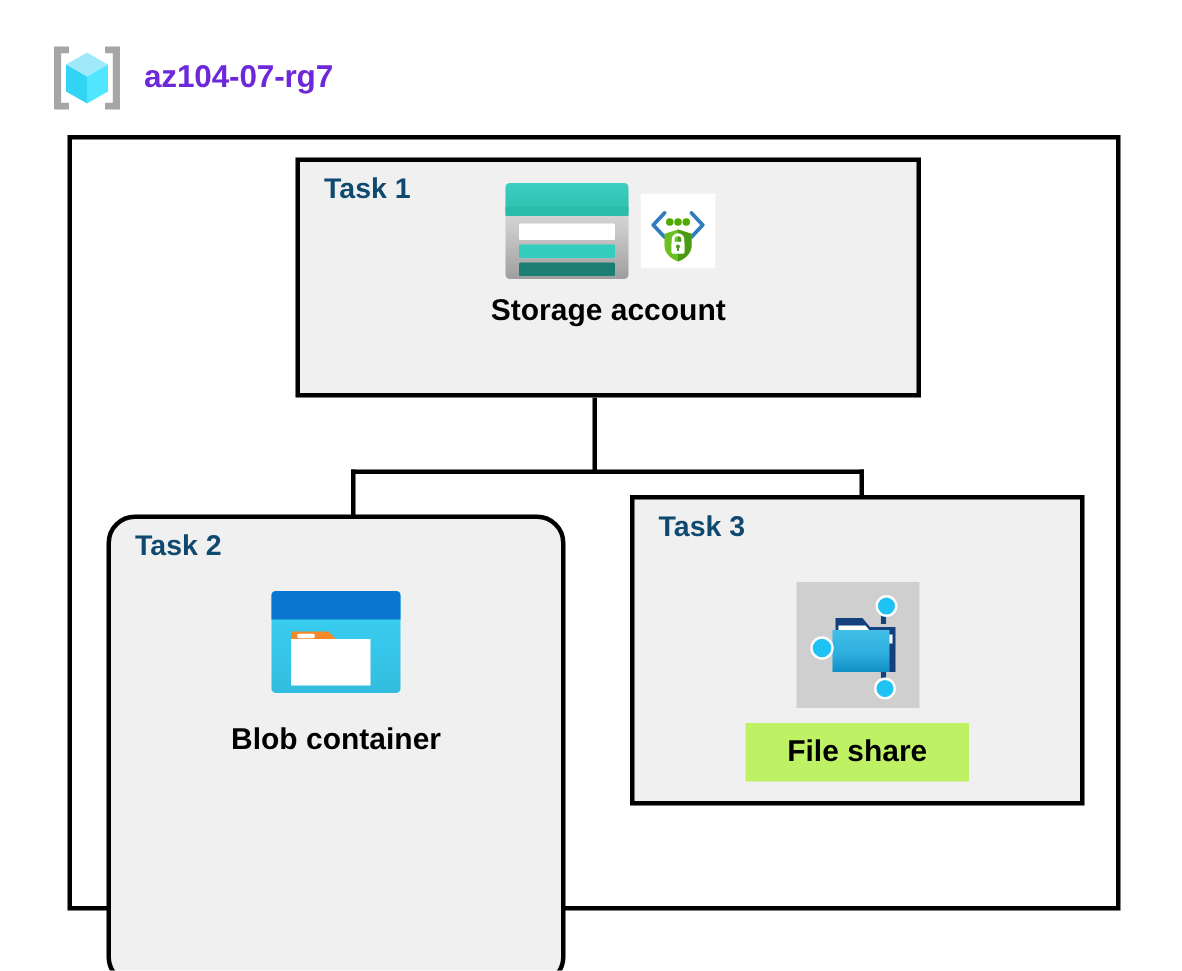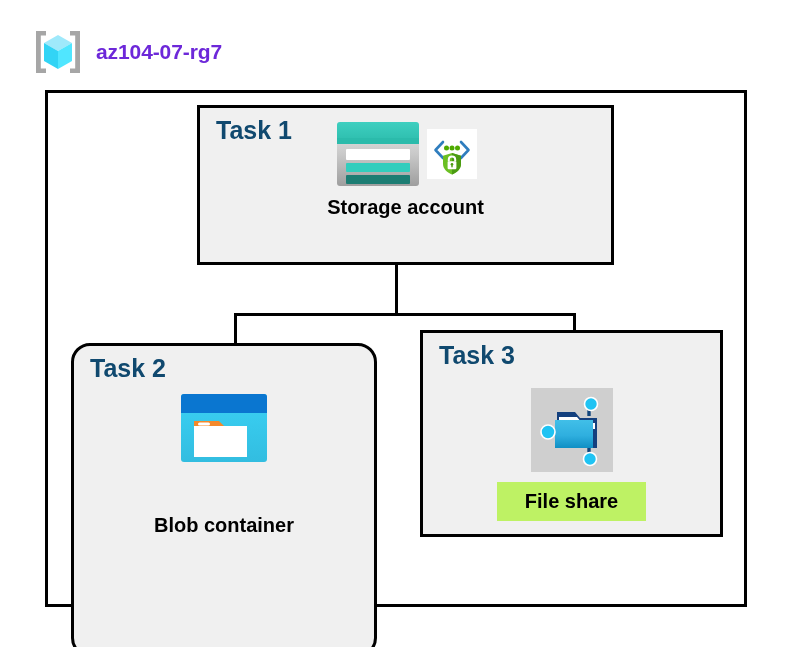--- a/index.html
+++ b/index.html
@@ -66,21 +66,21 @@
     box-sizing: border-box;
   }
   #task1-box { left: 197px; top: 105px;  width: 417px; height: 160px; }
   #task2-box { left: 71px;  top: 343px;  width: 306px; height: 314px; border-radius: 19px; }
   #task3-box { left: 420px; top: 330px;  width: 303px; height: 207px; }
 
   .task-label {
     position: absolute;
     left: 16px;
     top: 8px;
-    font-size: 25px;
+    font-size: 19px;
     font-weight: bold;
     color: #10496f;
     letter-spacing: 0px;
     white-space: nowrap;
   }
 
   
   .node {
     position: absolute;
     display: flex;
@@ -99,21 +99,21 @@
   #storage-node { left: 197px; top: 118px; width: 417px; }
   #storage-icon-row {
     display: flex;
     align-items: center;
     gap: 6px;
     height: 72px;
   }
   #storage-caption { margin-top: 6px; }
 
   
-  #blob-node { left: 71px; top: 392px; width: 306px; gap: 32px; }
+  #blob-node { left: 71px; top: 392px; width: 306px; }
   #blob-caption { margin-top: 18px; }
 
   
   #fileshare-node { left: 420px; top: 388px; width: 303px; }
   #fileshare-caption {
     margin-top: 10px;
     background: #bef264;
     padding: 8px 28px 9px 28px;
   }
 

